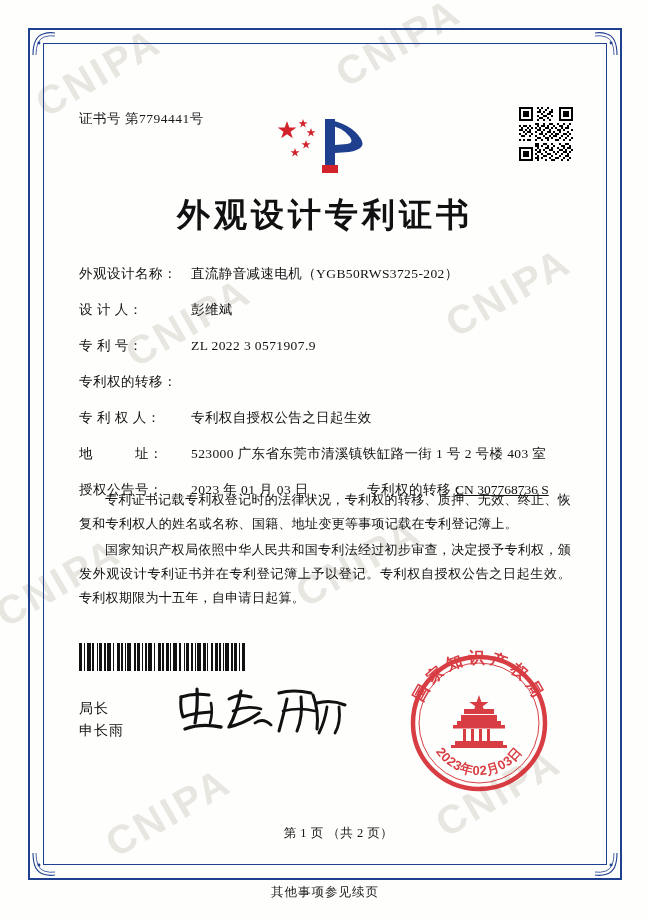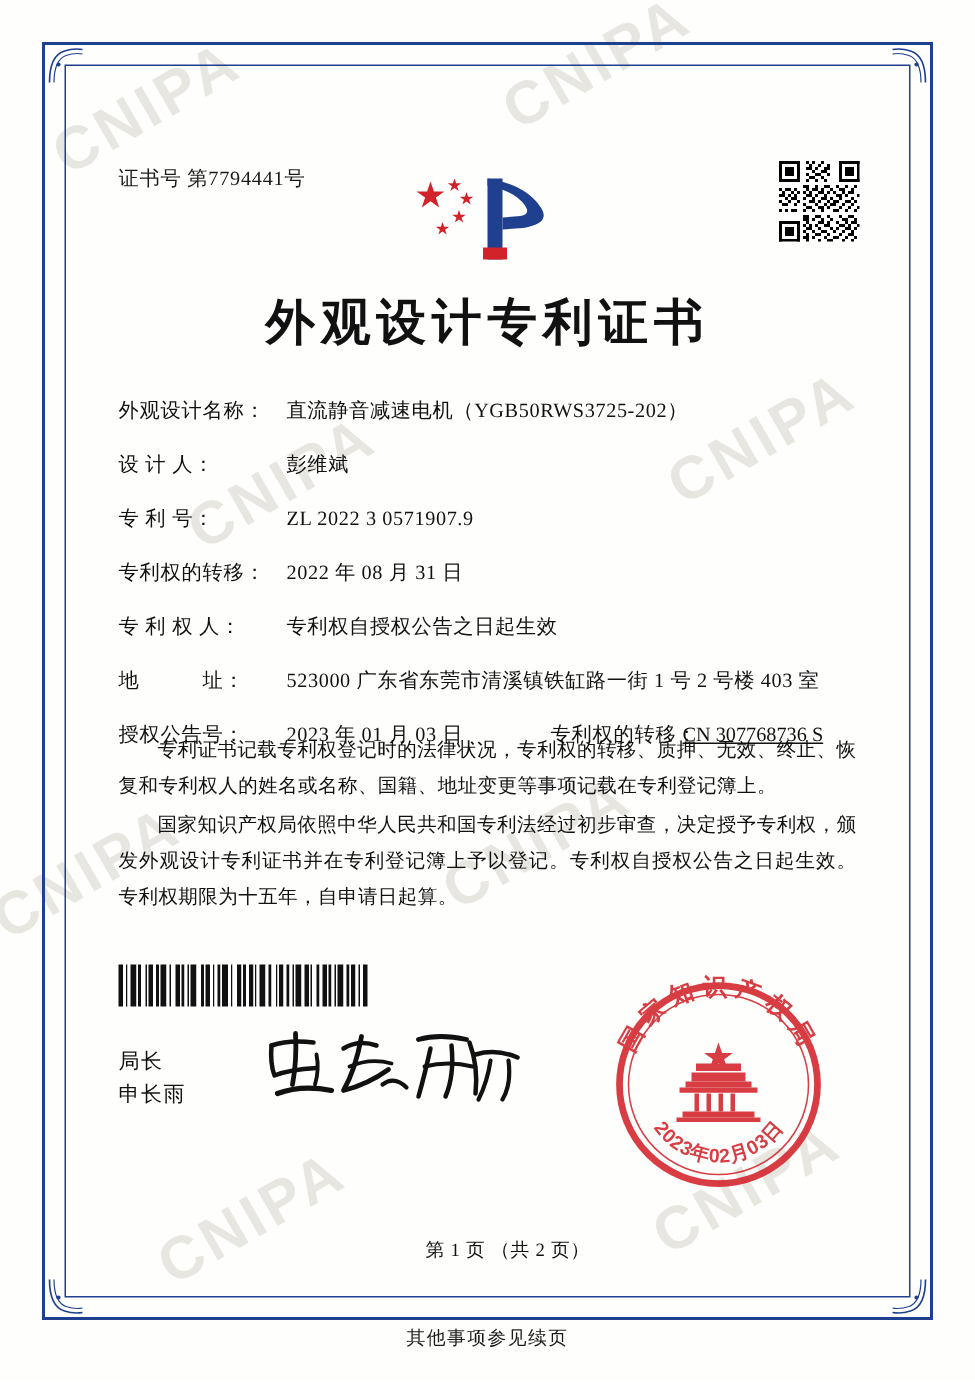--- a/index.html
+++ b/index.html
@@ -477,21 +477,20 @@
       <div class="field-row">
         <div class="field-label">设 计 人：</div>
         <div class="field-value">彭维斌</div>
       </div>
       <div class="field-row">
         <div class="field-label">专 利 号：</div>
         <div class="field-value">ZL 2022 3 0571907.9</div>
       </div>
       <div class="field-row">
         <div class="field-label">专利权的转移：</div>
-        <div class="field-value">2022 年 08 月 31 日</div>
       </div>
       <div class="field-row">
         <div class="field-label">专 利 权 人：</div>
         <div class="field-value">专利权自授权公告之日起生效</div>
       </div>
       <div class="field-row">
         <div class="field-label">地　　　址：</div>
         <div class="field-value">523000  广东省东莞市清溪镇铁缸路一街 1 号 2 号楼 403 室</div>
       </div>
       <div class="field-row double">

